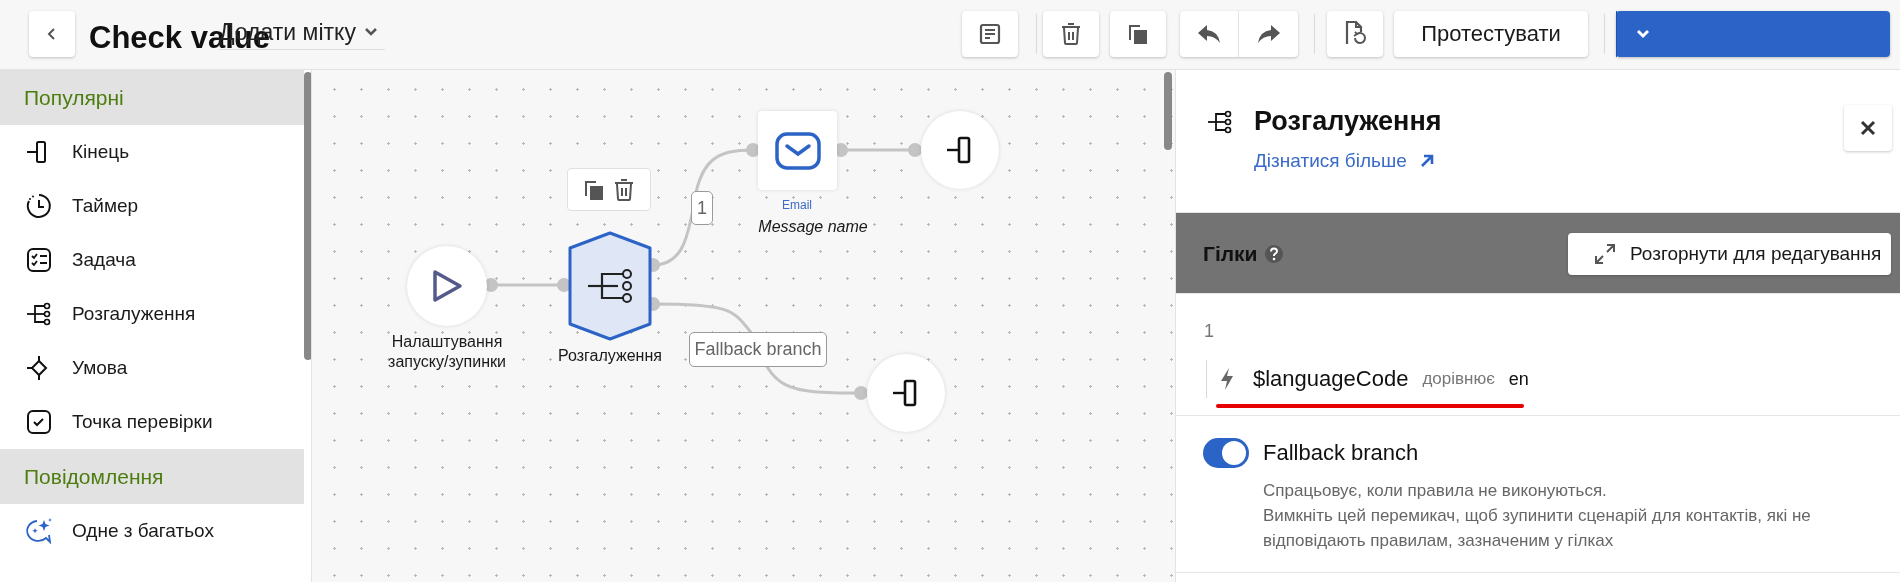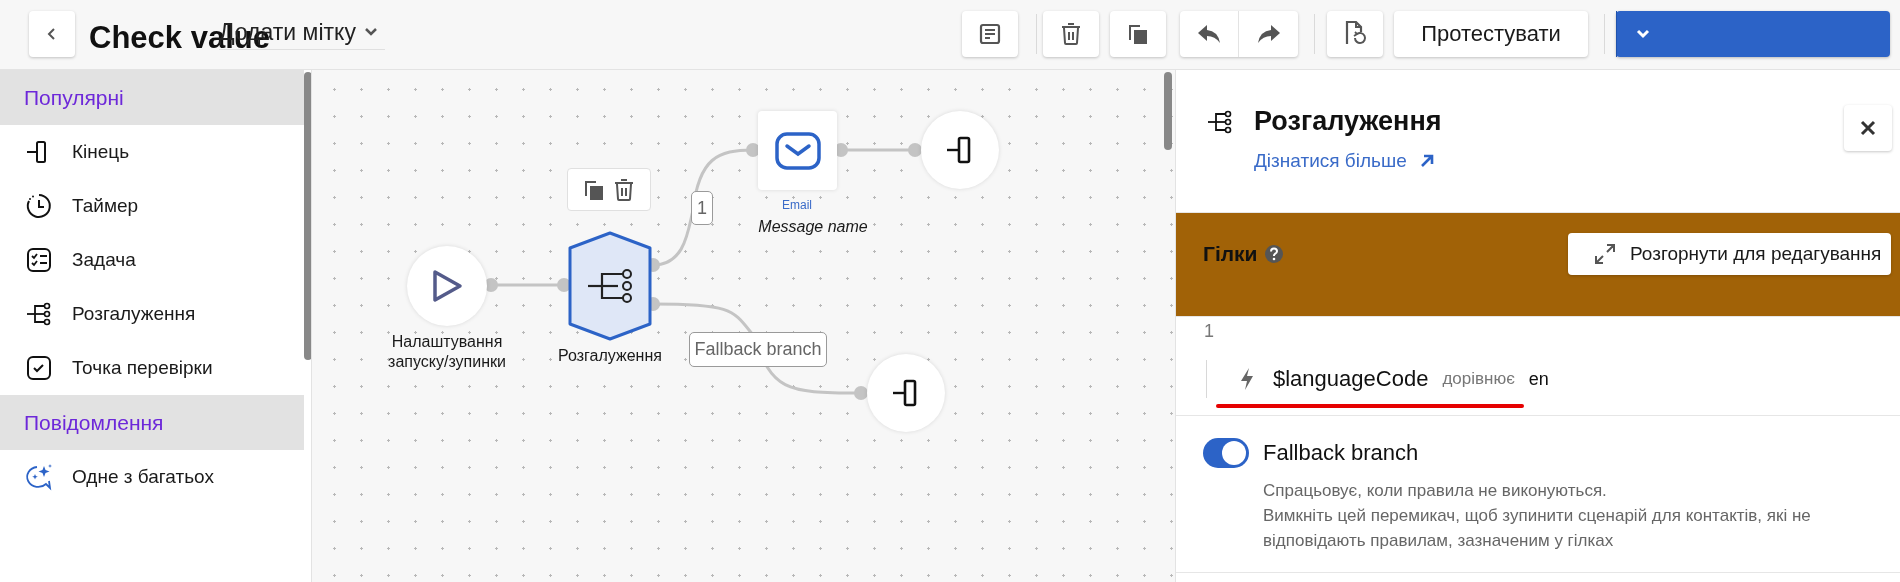--- a/index.html
+++ b/index.html
@@ -15,42 +15,42 @@
   .tag-select .chev { position: absolute; right: 6px; top: 8px; }
   .tb-sep { position: absolute; top: 14px; width: 1px; height: 40px; background: #dadada; }
   .icon-btn { top: 11px; width: 56px; height: 46px; }
   .test-btn { left: 1394px; top: 11px; width: 194px; height: 46px; font-size: 22px; color: #1a1a1a; }
   .save-btn { position: absolute; left: 1616px; top: 11px; width: 274px; height: 46px; background: #2c63c7; border-radius: 4px; box-shadow: 0 1px 3px rgba(0,0,0,0.25); display: flex; color: #fff; }
   .save-main { width: 222px; height: 46px; display: flex; align-items: center; justify-content: center; font-size: 22px; cursor: pointer; }
   .save-drop { width: 52px; height: 46px; border-left: 1px solid #1f52ad; display: flex; align-items: center; justify-content: center; cursor: pointer; }
 
   
   .sidebar { position: absolute; left: 0; top: 70px; width: 312px; height: 512px; background: #fff; border-right: 1px solid #e3e3e3; overflow: hidden; }
-  .sb-header { height: 55px; background: #e2e2e2; display: flex; align-items: center; padding-left: 24px; font-size: 21px; color: #6d28d9; width: 304px; }
+  .sb-header { height: 55px; background: #e2e2e2; display: flex; align-items: center; padding-left: 24px; font-size: 21px; color: #4d7c0f; width: 304px; }
   .sb-item { height: 54px; display: flex; align-items: center; padding-left: 24px; font-size: 19px; color: #1a1a1a; cursor: pointer; width: 304px; }
   .sb-item .ic { width: 30px; height: 30px; margin-right: 18px; display: flex; align-items: center; justify-content: center; }
   .sb-scroll { position: absolute; left: 304px; top: 72px; width: 8px; height: 288px; background: #888; border-radius: 4px; }
 
   
   .canvas { position: absolute; left: 313px; top: 70px; width: 862px; height: 512px; background-color: #f7f7f7;
     background-image: radial-gradient(circle, #b8b8b8 1px, transparent 1.3px); background-size: 27px 27px; background-position: 8px 6px; overflow: hidden; }
   .canvas-scroll { position: absolute; left: 1164px; top: 72px; width: 8px; height: 78px; background: #888; border-radius: 4px; }
   .node-label { position: absolute; font-size: 16px; color: #1a1a1a; text-align: center; line-height: 20px; }
   .edge-label { position: absolute; background: #fff; border: 1px solid #9a9a9a; border-radius: 5px; color: #666; font-size: 18px; display: flex; align-items: center; justify-content: center; }
 
   
   .panel { position: absolute; left: 1175px; top: 70px; width: 725px; height: 512px; background: #fff; border-left: 1px solid #e3e3e3; }
   .p-title { position: absolute; left: 78px; top: 36px; font-size: 27px; font-weight: bold; color: #111; }
   .p-link { position: absolute; left: 78px; top: 80px; font-size: 19px; color: #3a6bc8; display: flex; align-items: center; cursor: pointer; }
   .close-btn { position: absolute; left: 668px; top: 35px; width: 48px; height: 46px; }
-  .branches-bar { position: absolute; left: 0; top: 142px; width: 725px; height: 105px; background: #a16207; border-top: 1px solid #e6e6e6; border-bottom: 1px solid #e6e6e6; }
+  .branches-bar { position: absolute; left: 0; top: 142px; width: 725px; height: 82px; background: #737373; border-top: 1px solid #e6e6e6; border-bottom: 1px solid #e6e6e6; }
   .branches-title { position: absolute; left: 27px; top: 29px; font-size: 21px; font-weight: bold; color: #111; display: flex; align-items: center; }
   .expand-btn { left: 392px; top: 20px; width: 323px; height: 42px; font-size: 19px; color: #1a1a1a; justify-content: flex-start; padding-left: 26px; }
   .branch-num { position: absolute; left: 28px; top: 251px; font-size: 18px; color: #777; }
-  .rule-row { position: absolute; left: 30px; top: 290px; height: 38px; border-left: 1px solid #d8d8d8; display: flex; align-items: center; padding-left: 32px; }
+  .rule-row { position: absolute; left: 30px; top: 290px; height: 38px; border-left: 1px solid #d8d8d8; display: flex; align-items: center; padding-left: 12px; }
   .rule-var { font-size: 22px; color: #111; margin-left: 18px; }
   .rule-op { font-size: 17px; color: #777; margin-left: 14px; }
   .rule-val { font-size: 18px; color: #111; margin-left: 14px; }
   .red-line { position: absolute; left: 40px; top: 334px; width: 308px; height: 4px; background: #e60000; border-radius: 2px; }
   .sep { position: absolute; left: 0; width: 725px; height: 1px; background: #e6e6e6; }
   .toggle { position: absolute; left: 27px; top: 368px; width: 46px; height: 30px; background: #2c63c7; border-radius: 15px; cursor: pointer; }
   .toggle .knob { position: absolute; right: 3px; top: 3px; width: 24px; height: 24px; background: #fff; border-radius: 50%; }
   .fb-title { position: absolute; left: 87px; top: 370px; font-size: 22px; color: #111; }
   .fb-desc { position: absolute; left: 87px; top: 408px; width: 600px; font-size: 17px; color: #666; line-height: 25px; }
 </style>
@@ -159,20 +159,30 @@
     <span class="ic">
         <svg width="28" height="28" viewBox="0 0 28 28">
           <path d="M2 14h18" stroke="#111" stroke-width="1.8"></path>
           <path d="M20 6 H10 V22 H20" fill="none" stroke="#111" stroke-width="1.8"></path>
           <circle cx="22" cy="6" r="2.5" fill="#fff" stroke="#111" stroke-width="1.6"></circle>
           <circle cx="22" cy="14" r="2.5" fill="#fff" stroke="#111" stroke-width="1.6"></circle>
           <circle cx="22" cy="22" r="2.5" fill="#fff" stroke="#111" stroke-width="1.6"></circle>
         </svg>
       </span>
     <span>Розгалуження</span>
+  </div>
+  <div class="sb-item">
+    <span class="ic">
+        <svg width="28" height="28" viewBox="0 0 28 28">
+          <path d="M2 14h5" stroke="#111" stroke-width="2"></path>
+          <path d="M14 2v5M14 21v5" stroke="#111" stroke-width="2"></path>
+          <path d="M14 7 L21 14 L14 21 L7 14 Z" fill="none" stroke="#111" stroke-width="2"></path>
+        </svg>
+      </span>
+    <span>Умова</span>
   </div>
   <div class="sb-item">
     <span class="ic">
         <svg width="28" height="28" viewBox="0 0 28 28">
           <rect x="3" y="3" width="22" height="22" rx="5" fill="none" stroke="#111" stroke-width="2"></rect>
           <path d="M9 14l3 3 6-6" fill="none" stroke="#111" stroke-width="2"></path>
         </svg>
       </span>
     <span>Точка перевірки</span>
   </div>

